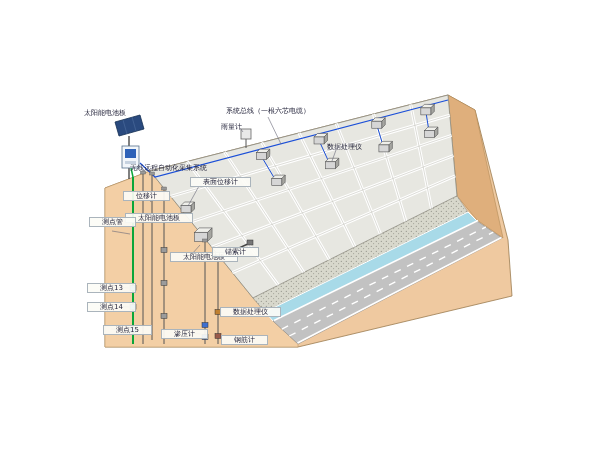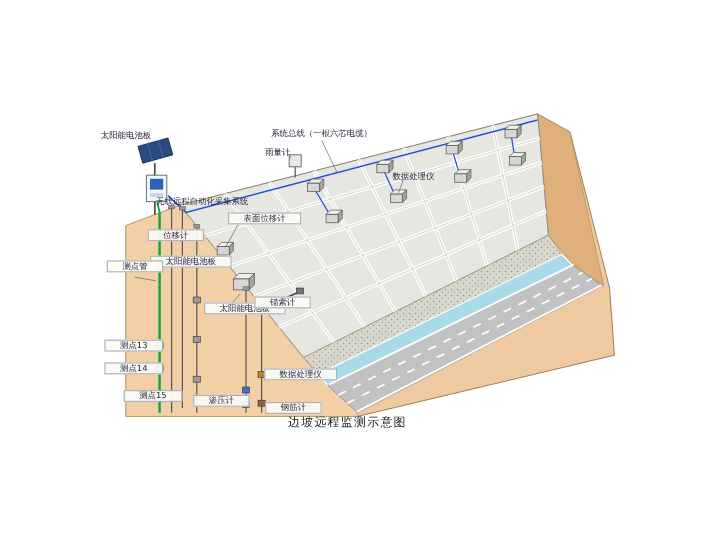--- a/index.html
+++ b/index.html
@@ -176,15 +176,14 @@
 <div class="lbl boxed" style="left:89px;top:217px">测点管</div>
 <div class="lbl boxed" style="left:170px;top:252px">太阳能电池板</div>
 <div class="lbl boxed" style="left:212px;top:247px">锚索计</div>
 <div class="lbl boxed" style="left:87px;top:283px">测点13</div>
 <div class="lbl boxed" style="left:87px;top:302px">测点14</div>
 <div class="lbl boxed" style="left:103px;top:325px">测点15</div>
 <div class="lbl boxed" style="left:161px;top:329px">渗压计</div>
 <div class="lbl boxed" style="left:220px;top:307px">数据处理仪</div>
 <div class="lbl boxed" style="left:221px;top:335px">钢筋计</div>
 
-<div class="caption">边坡远程监测示意图</div>
 
 </div>
 
 </body></html>

